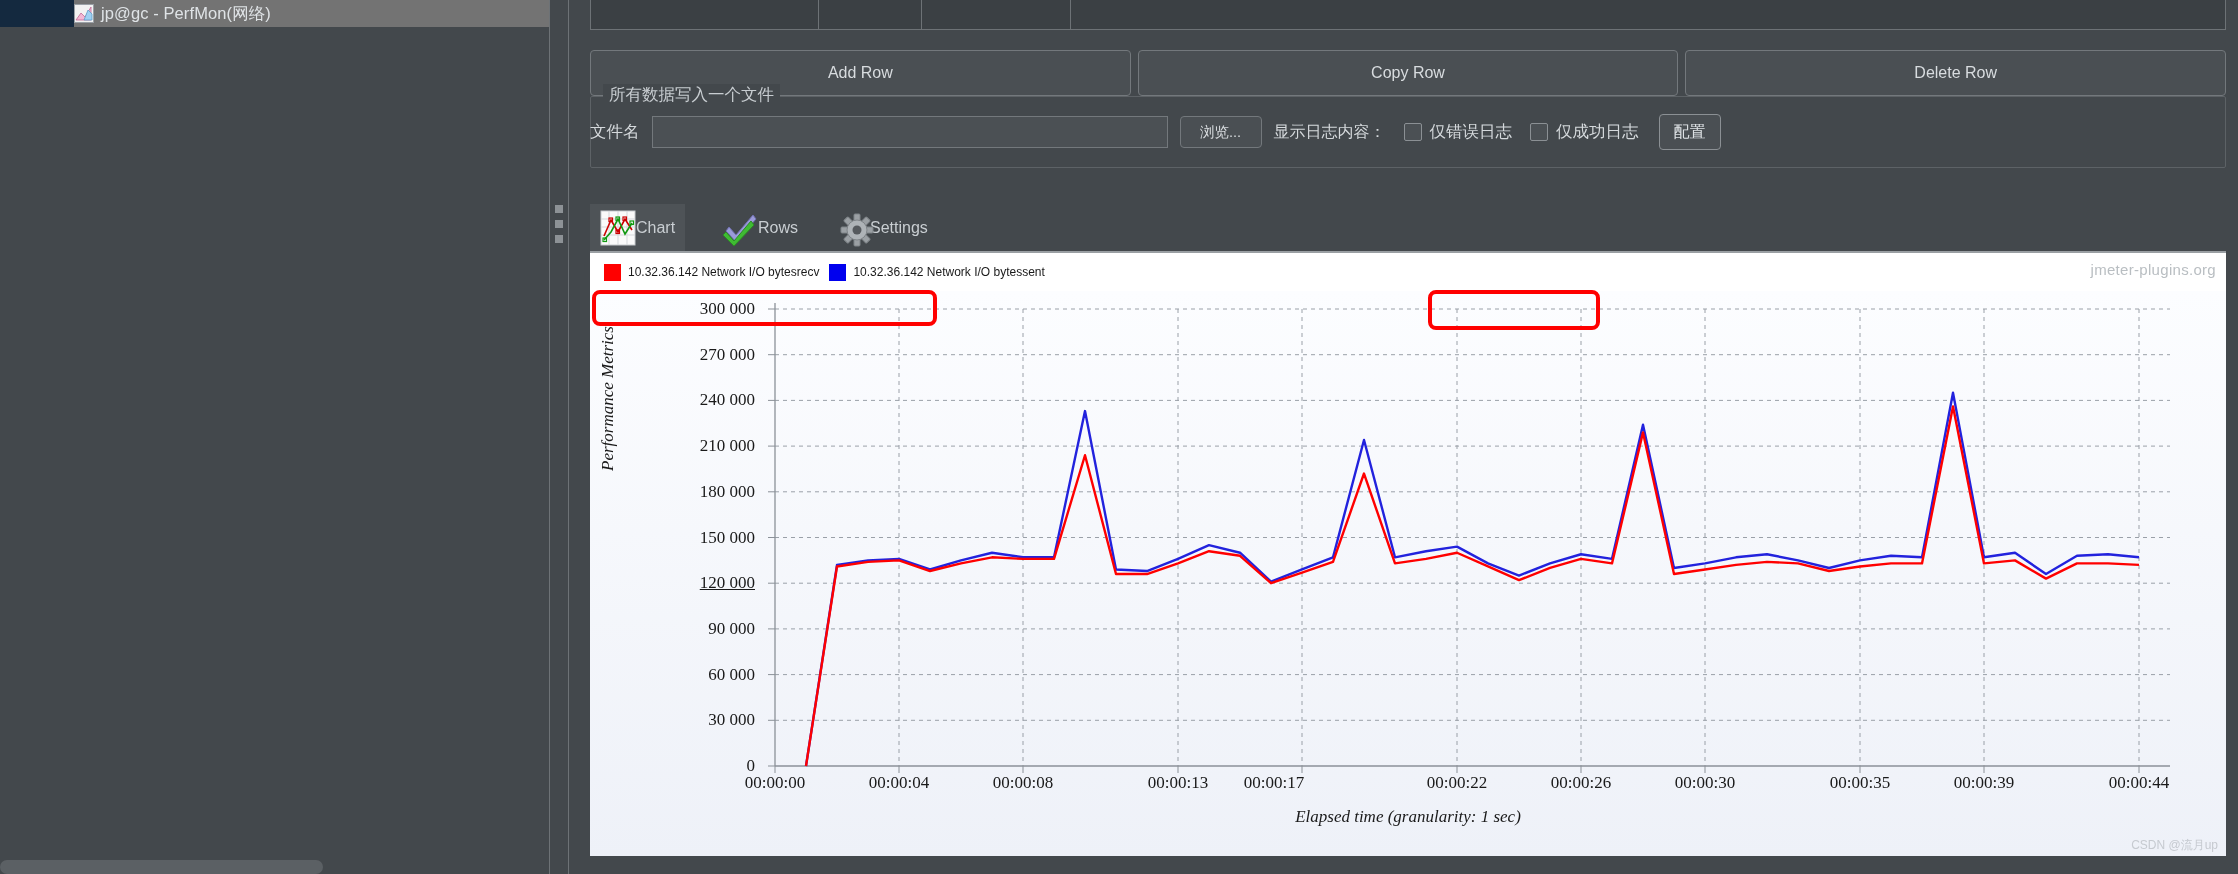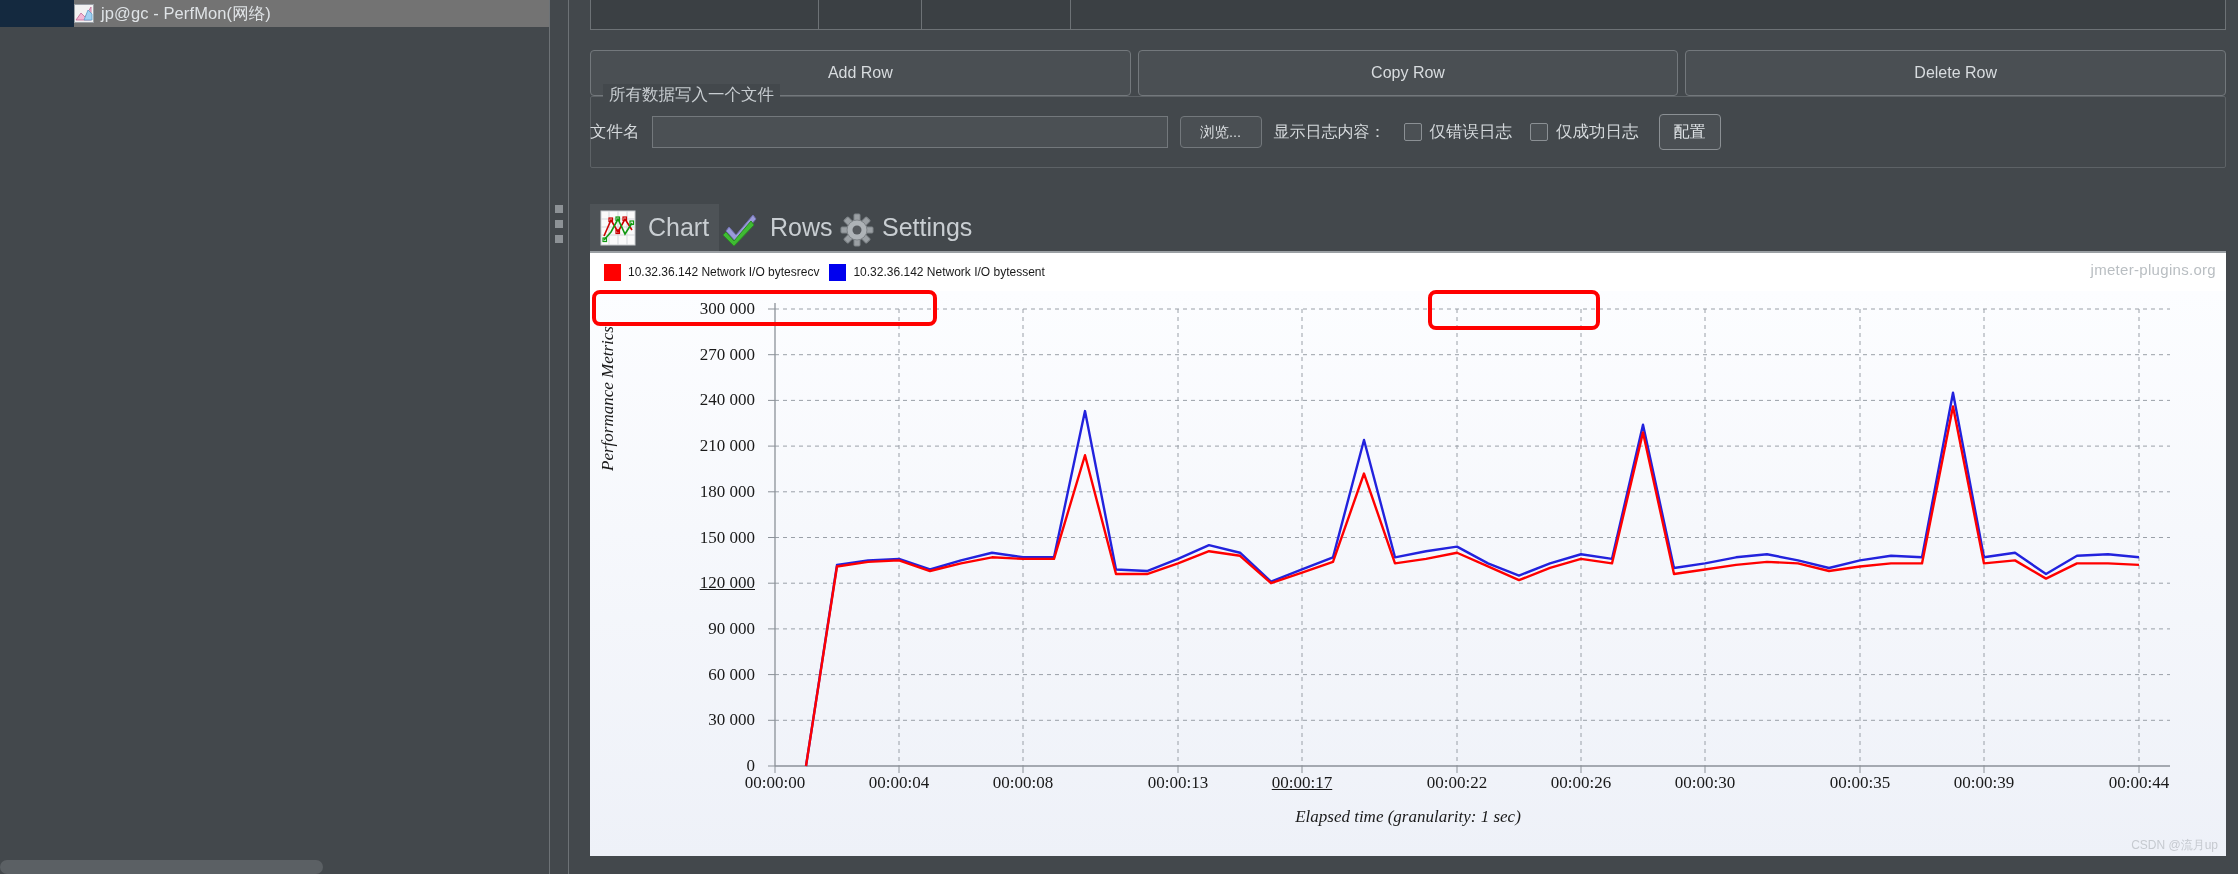--- a/index.html
+++ b/index.html
@@ -122,21 +122,21 @@
 
   
   .tabbar {
     position: absolute; left: 12px; top: 204px; width: 1636px; height: 47px;
   }
   .tab {
     position: absolute; top: 0; height: 47px;
     display: flex; align-items: center; padding: 0 10px;
   }
   .tab.selected { background: #4e5357; }
-  .tab-label { color: #c9ced2; font-size: 25px; margin-left: 12px; white-space: nowrap; }
+  .tab-label { color: #c9ced2; font-size: 16px; margin-left: 0; white-space: nowrap; }
 
   .icon-chart { width: 36px; height: 36px; position: relative; }
   .icon-rows  { width: 36px; height: 36px; position: relative; }
   .icon-gear  { width: 30px; height: 30px; position: relative; }
 
   
   .chartbox {
     position: absolute; left: 12px; top: 251px; width: 1636px; height: 605px;
     background: #ffffff;
     border-top: 2px solid #9a9fa3;
@@ -395,21 +395,21 @@
             <line x1="185" y1="12" x2="185" y2="475" stroke="#8b9198" stroke-width="1.3"></line>
             <line x1="185" y1="475" x2="1580" y2="475" stroke="#8b9198" stroke-width="1.3"></line>
             <polyline points="216,475 247,273.91999999999996 278,269.35 309,267.8266666666667 340,278.49 371,269.35 402,261.73333333333335 433,266.30333333333334 464,266.30333333333334 495,120.06333333333333 526,278.49 557,280.0133333333333 588,267.8266666666667 619,254.11666666666667 650,261.73333333333335 681,290.6766666666667 712,278.49 743,266.30333333333334 774,149.00666666666666 805,266.30333333333334 836,260.21000000000004 867,255.64000000000001 898,272.39666666666665 929,284.5833333333333 960,272.39666666666665 990.9999999999999,263.25666666666666 1022,267.8266666666667 1053,133.7733333333333 1084,276.9666666666667 1115,272.39666666666665 1146,266.30333333333334 1177,263.25666666666666 1208,269.35 1239,276.9666666666667 1270,269.35 1301,264.78 1332,266.30333333333334 1363,101.78333333333336 1394,266.30333333333334 1425,261.73333333333335 1456,283.06 1487,264.78 1518,263.25666666666666 1549,266.30333333333334" fill="none" stroke="#2222dd" stroke-width="2.4" stroke-linejoin="round"></polyline>
             <polyline points="216,475 247,275.4433333333333 278,270.87333333333333 309,269.35 340,280.0133333333333 371,272.39666666666665 402,266.30333333333334 433,267.8266666666667 464,267.8266666666667 495,164.23999999999995 526,283.06 557,283.06 588,272.39666666666665 619,260.21000000000004 650,264.78 681,292.2 712,281.53666666666663 743,270.87333333333333 774,182.51999999999998 805,272.39666666666665 836,267.8266666666667 867,261.73333333333335 898,275.4433333333333 929,289.1533333333333 960,276.9666666666667 990.9999999999999,267.8266666666667 1022,272.39666666666665 1053,141.39 1084,283.06 1115,278.49 1146,273.91999999999996 1177,270.87333333333333 1208,272.39666666666665 1239,280.0133333333333 1270,275.4433333333333 1301,272.39666666666665 1332,272.39666666666665 1363,115.49333333333334 1394,272.39666666666665 1425,269.35 1456,287.63 1487,272.39666666666665 1518,272.39666666666665 1549,273.91999999999996" fill="none" stroke="#ff0000" stroke-width="2.4" stroke-linejoin="round"></polyline>
           </svg>
         <div id="xticks" style="position:absolute;left:0;top:482px;width:100%;height:26px">
             <div class="xtick" style="left: 185px;">00:00:00</div>
             <div class="xtick" style="left: 309px;">00:00:04</div>
             <div class="xtick" style="left: 433px;">00:00:08</div>
             <div class="xtick" style="left: 588px;">00:00:13</div>
-            <div class="xtick" style="left: 712px; text-decoration: underline;">00:00:17</div>
+            <div class="xtick" style="left: 684px;">00:00:17</div>
             <div class="xtick" style="left: 867px;">00:00:22</div>
             <div class="xtick" style="left: 991px;">00:00:26</div>
             <div class="xtick" style="left: 1115px;">00:00:30</div>
             <div class="xtick" style="left: 1270px;">00:00:35</div>
             <div class="xtick" style="left: 1394px;">00:00:39</div>
             <div class="xtick" style="left: 1549px;">00:00:44</div>
           </div>
         <div class="xaxis-title" style="top:516px">Elapsed time (granularity: 1 sec)</div>
         <div class="wm-csdn">CSDN @流月up</div>
       </div>

